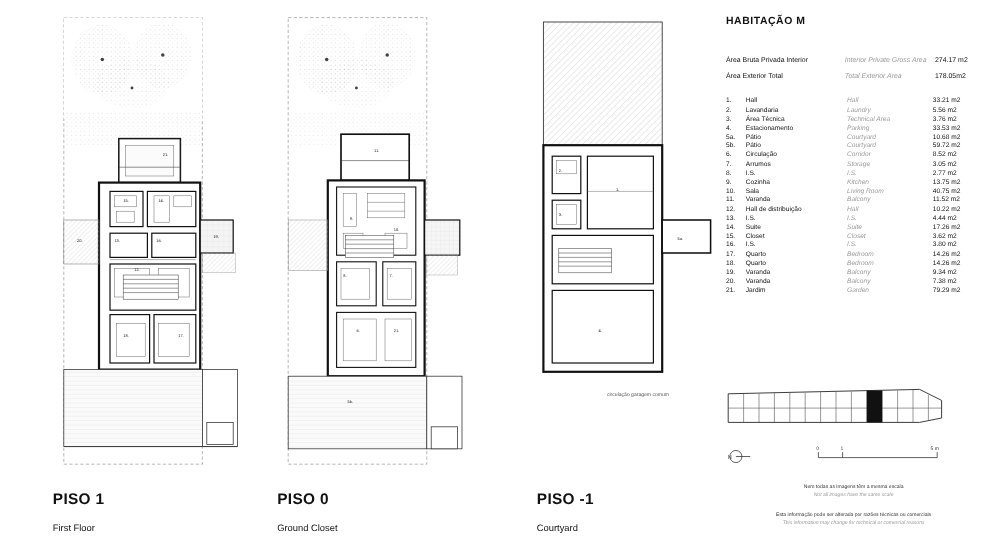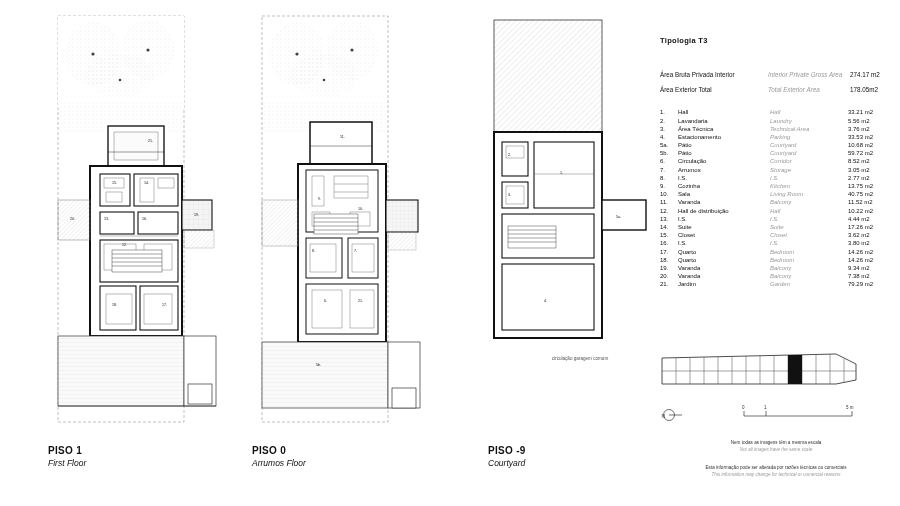--- a/index.html
+++ b/index.html
@@ -40,29 +40,29 @@
     height: 410px;
   }
 
   .plan-caption {
     position: absolute;
     left: 0;
     top: 430px;
     line-height: 1.35;
   }
   .plan-caption .pc-title {
-    font-size: 10px;
+    font-size: 14px;
     font-weight: bold;
     letter-spacing: 0.3px;
     color: #111;
   }
   .plan-caption .pc-sub {
     font-size: 8.5px;
-    font-style: italic;
     color: #111;
+    margin-top: 12px;
   }
 
   
   .info {
     position: absolute;
     left: 660px;
     top: 14px;
     width: 232px;
   }
   .info-title {
@@ -349,21 +349,21 @@
         <text x="106" y="196">10.</text>
         <text x="60" y="238">8.</text>
         <text x="102" y="238">7.</text>
         <text x="72" y="288">6.</text>
         <text x="106" y="288">21.</text>
         <text x="64" y="352">5b.</text>
       </g>
     </svg>
     <div class="plan-caption">
       <div class="pc-title">PISO 0</div>
-      <div class="pc-sub">Arrumos Floor</div>
+      <div class="pc-sub">Ground Closet</div>
     </div>
   </div>
 
   <div class="plan plan-m1">
     <svg class="plan-canvas" viewBox="0 0 180 410">
       <defs>
         <pattern id="hatchC" width="4" height="4" patternUnits="userSpaceOnUse" patternTransform="rotate(45)">
           <line x1="0" y1="0" x2="0" y2="4" stroke="#bdbdbd" stroke-width="0.55"></line>
         </pattern>
         <pattern id="tile3" width="4" height="4" patternUnits="userSpaceOnUse">
@@ -402,29 +402,29 @@
 
       <g font-family="Liberation Sans, sans-serif" font-size="3.6" fill="#111">
         <text x="20" y="142">2.</text>
         <text x="20" y="182">3.</text>
         <text x="72" y="160">1.</text>
         <text x="56" y="288">4.</text>
         <text x="128" y="204">5a.</text>
       </g>
     </svg>
     <div class="plan-caption">
-      <div class="pc-title">PISO -9</div>
+      <div class="pc-title">PISO -1</div>
       <div class="pc-sub">Courtyard</div>
     </div>
   </div>
 
   <div class="garage-note">circulação garagem comum</div>
 
   <div class="info">
-    <div class="info-subtitle">Tipologia T3</div>
+    <div class="info-title">HABITAÇÃO M</div>
 
     <table class="areas">
       <tbody>
         <tr>
           <td class="a-name">Área Bruta Privada Interior</td>
           <td class="a-en">Interior Private Gross Area</td>
           <td class="a-val">274.17 m2</td>
         </tr>
         <tr class="spacer">
             <td colspan="3"></td>

